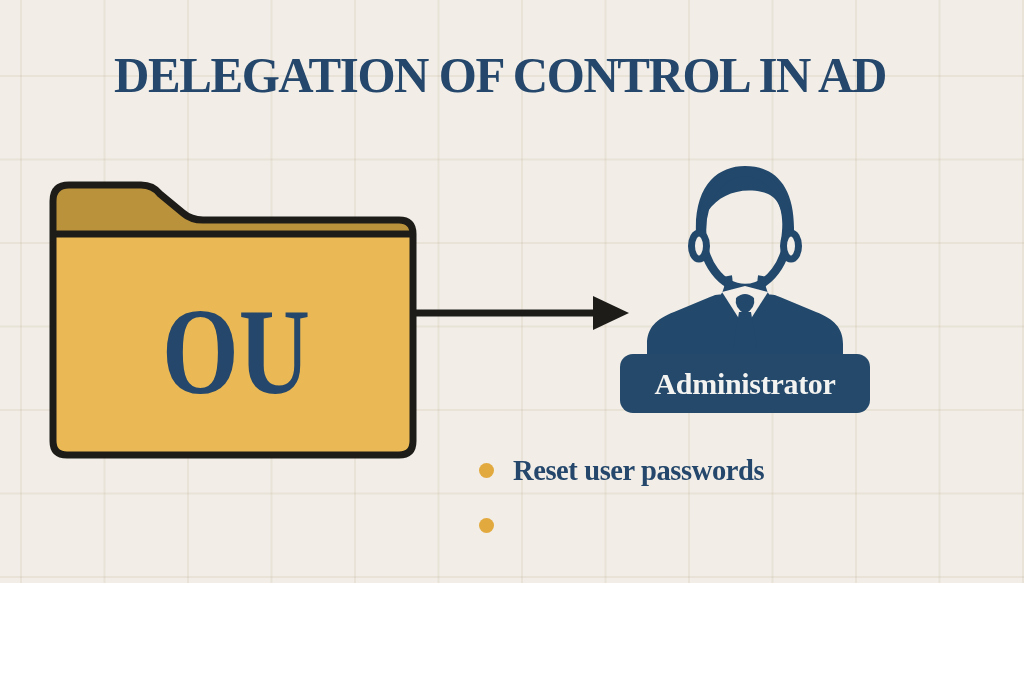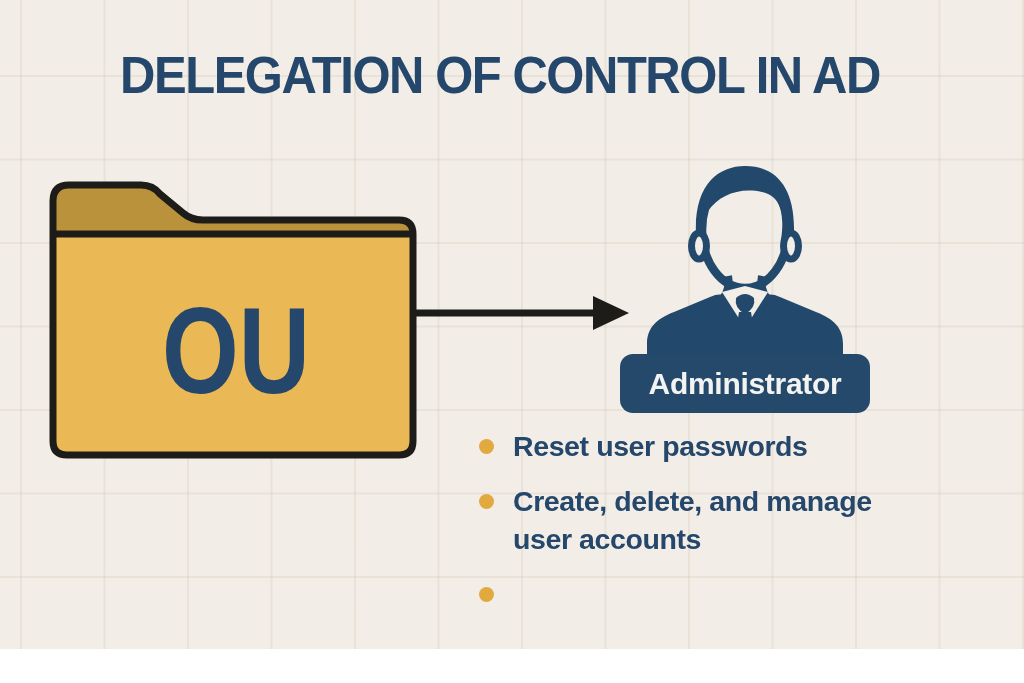--- a/index.html
+++ b/index.html
@@ -2,28 +2,29 @@
 <html><head>
 <meta charset="utf-8">
 <style>
   * { margin: 0; padding: 0; box-sizing: border-box; }
   html, body { width: 1024px; height: 683px; }
   body { font-family: "Liberation Sans", sans-serif; overflow: hidden; }
 
   .canvas {
     position: relative;
     width: 1024px;
-    height: 649px;
+    height: 583px;
     background-color: #f2eee7;
     background-image:
       linear-gradient(rgba(205,194,174,0.28) 2px, transparent 2px),
       linear-gradient(90deg, rgba(205,194,174,0.28) 2px, transparent 2px);
     background-size: 83.5px 83.5px;
     background-position: 20px 75px;
     overflow: hidden;
+    font-family: Liberation Serif, serif;
   }
 
   .title {
     position: absolute;
     top: 46px;
     left: 0;
     width: 1000px;
     text-align: center;
     font-size: 51px;
     font-weight: bold;
@@ -74,21 +75,21 @@
   .badge span {
     color: #f3f3f1;
     font-size: 30px;
     font-weight: bold;
     letter-spacing: -0.3px;
   }
 
   .permissions {
     position: absolute;
     left: 479px;
-    top: 428px;
+    top: 452px;
     width: 420px;
     list-style: none;
   }
   .permissions li {
     display: flex;
     align-items: flex-start;
     margin-bottom: 17px;
   }
   .dot {
     flex: 0 0 auto;
@@ -159,20 +160,16 @@
     <span>Administrator</span>
   </div>
 
   <ul class="permissions">
     <li>
       <span class="dot"></span>
       <span class="li-text">Reset user passwords</span>
     </li>
     <li>
       <span class="dot"></span>
-      <span class="li-text">Create, delete, and manage user accounts</span>
-    </li>
-    <li>
-      <span class="dot"></span>
     </li>
   </ul>
 
 </div>
 
 </body></html>

